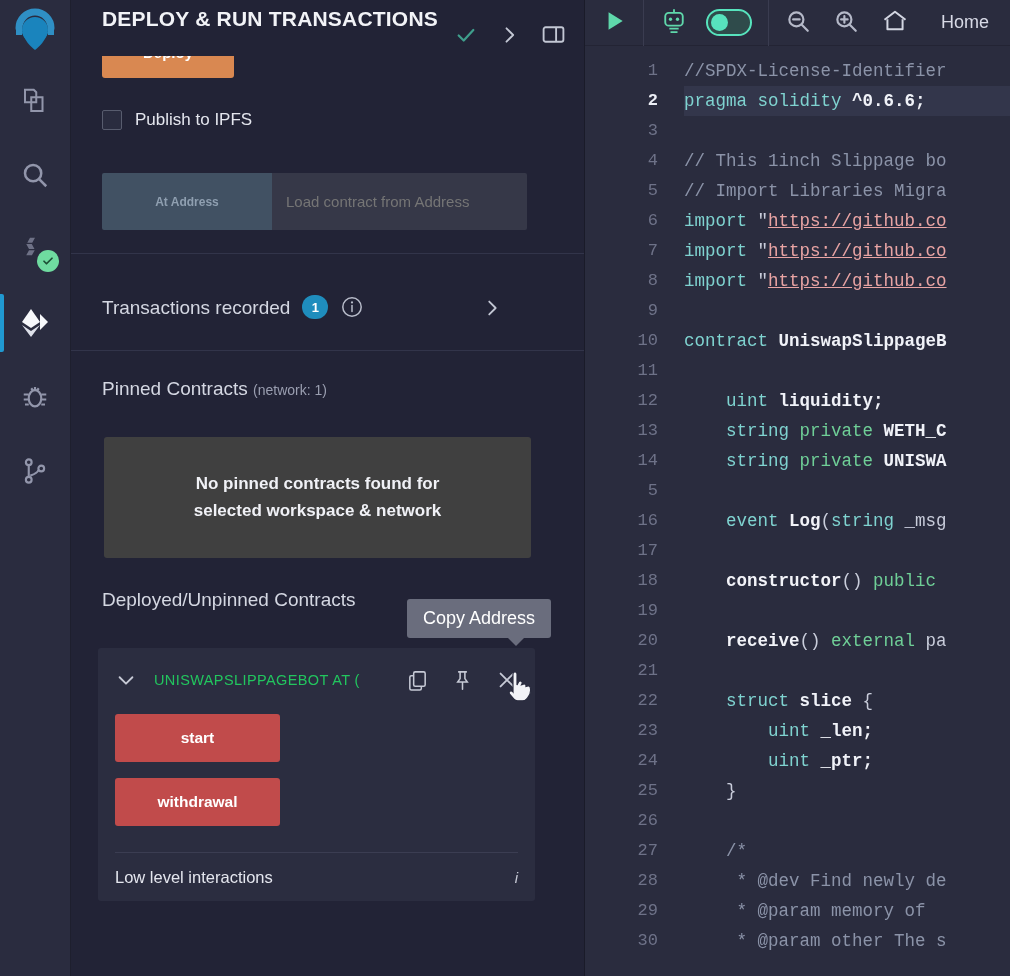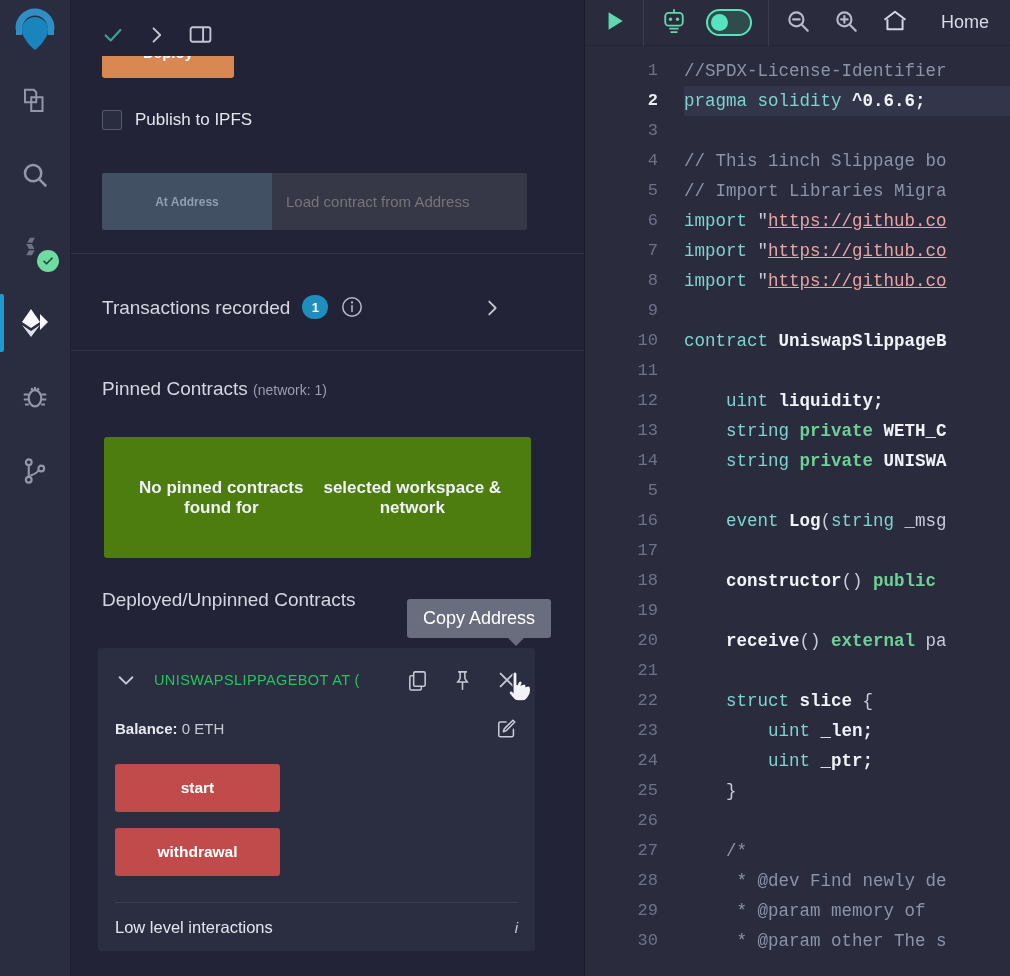--- a/index.html
+++ b/index.html
@@ -109,22 +109,22 @@
   .tx-info { margin-left: 12px; display:flex; }
   .tx-caret { margin-left: auto; margin-right: 50px; display:flex; }
 
   .pinned-title {
     position: absolute; top: 378px; left: 31px;
     font-size: 19px; color: #d4d7e2;
   }
   .pinned-net { font-size: 14px; color: #9a9eb0; }
   .pinned-box {
     position: absolute; top: 437px; left: 33px;
-    width: 427px; height: 121px; background: #4d7c0f; border-radius: 3px;
-    display: flex; flex-direction: row; align-items: center; justify-content: center;
+    width: 427px; height: 121px; background: #404040; border-radius: 3px;
+    display: flex; flex-direction: column; align-items: center; justify-content: center;
     gap: 7px; padding: 0 26px;
   }
   .pinned-box div { color: #f0f1f6; font-size: 17px; font-weight: 700; text-align: center; }
 
   .deployed-title {
     position: absolute; top: 589px; left: 31px;
     font-size: 19px; color: #d4d7e2; white-space: nowrap;
   }
 
   
@@ -200,21 +200,21 @@
   .gutter .ln.active { color: #eceef5; font-weight: 700; }
   .code {
     flex: 1; padding: 10px 0 0 12px;
     font-family: "Liberation Mono", monospace; font-size: 17.5px; line-height: 30px;
     white-space: pre; overflow: hidden; color: #cfd3e0;
   }
   .code .row { height: 30px; }
   .code .row.hl { background: #33364b; }
   .cmt { color: #8b93a8; }
   .kw  { color: #7fd3d0; }
-  .kw2 { color: #6fcf97; font-weight: bold; }
+  .kw2 { color: #6fcf97; }
   .num { color: #f0f2f8; font-weight: 700; }
   .str { color: #e9a4a4; text-decoration: underline; }
   .typ { color: #f0f2f8; font-weight: 700; }
   .fn  { color: #f2f3f8; font-weight: 700; }
   .plain { color: #c9cddb; }
 </style>
 </head>
 <body>
 
 <div class="app">
@@ -361,45 +361,34 @@
               </svg>
             </span>
             <span>
               <svg width="22" height="22" viewBox="0 0 24 24" fill="none" stroke="#c7cad6" stroke-width="2" stroke-linecap="round">
                 <path d="M5 5l14 14M19 5L5 19"></path>
               </svg>
             </span>
           </span>
         </div>
 
-        <div class="balance-row">
-          <span class="balance-text">
-            <b>Balance:</b>
-            <span>0 ETH</span>
-          </span>
-          <span class="edit-ic">
-            <svg width="22" height="22" viewBox="0 0 24 24" fill="none" stroke="#c7cad6" stroke-width="1.7" stroke-linecap="round" stroke-linejoin="round">
-              <path d="M18.5 3.5l2 2L11 15l-3 1 1-3z"></path>
-                <path d="M19 13.5V20a1.5 1.5 0 0 1-1.5 1.5h-13A1.5 1.5 0 0 1 3 20V7a1.5 1.5 0 0 1 1.5-1.5H11"></path>
-            </svg>
-          </span>
-        </div>
 
         <button class="fn-btn">start</button>
         <button class="fn-btn">withdrawal</button>
 
         <div class="lowlevel-sep"></div>
         <div class="lowlevel-row">
           <span class="lowlevel-label">Low level interactions</span>
           <span class="lowlevel-i">i</span>
         </div>
       </div>
     </div>
 
     <div class="panel-head">
+      <div class="panel-title">Deploy &amp; run transactions</div>
       <div class="head-icons">
         <span>
           <svg width="22" height="22" viewBox="0 0 24 24" fill="none" stroke="#3f9e8c" stroke-width="2.4" stroke-linecap="round" stroke-linejoin="round">
             <path d="M4 12.5l5.5 5.5L20 6.5"></path>
           </svg>
         </span>
         <span>
           <svg width="20" height="20" viewBox="0 0 24 24" fill="none" stroke="#c3c7d4" stroke-width="2.2" stroke-linecap="round" stroke-linejoin="round">
             <path d="M9 4l8 8-8 8"></path>
           </svg>

